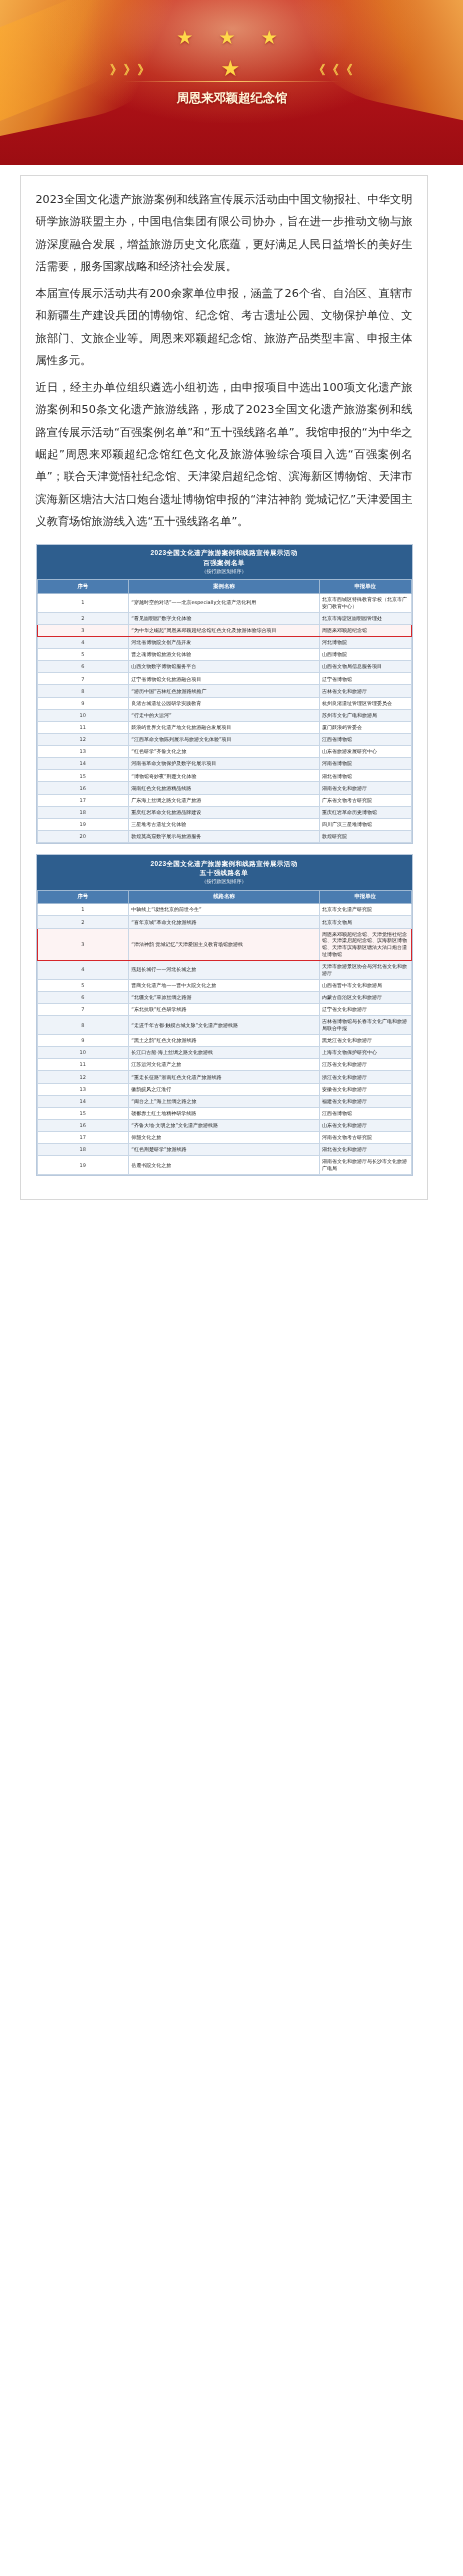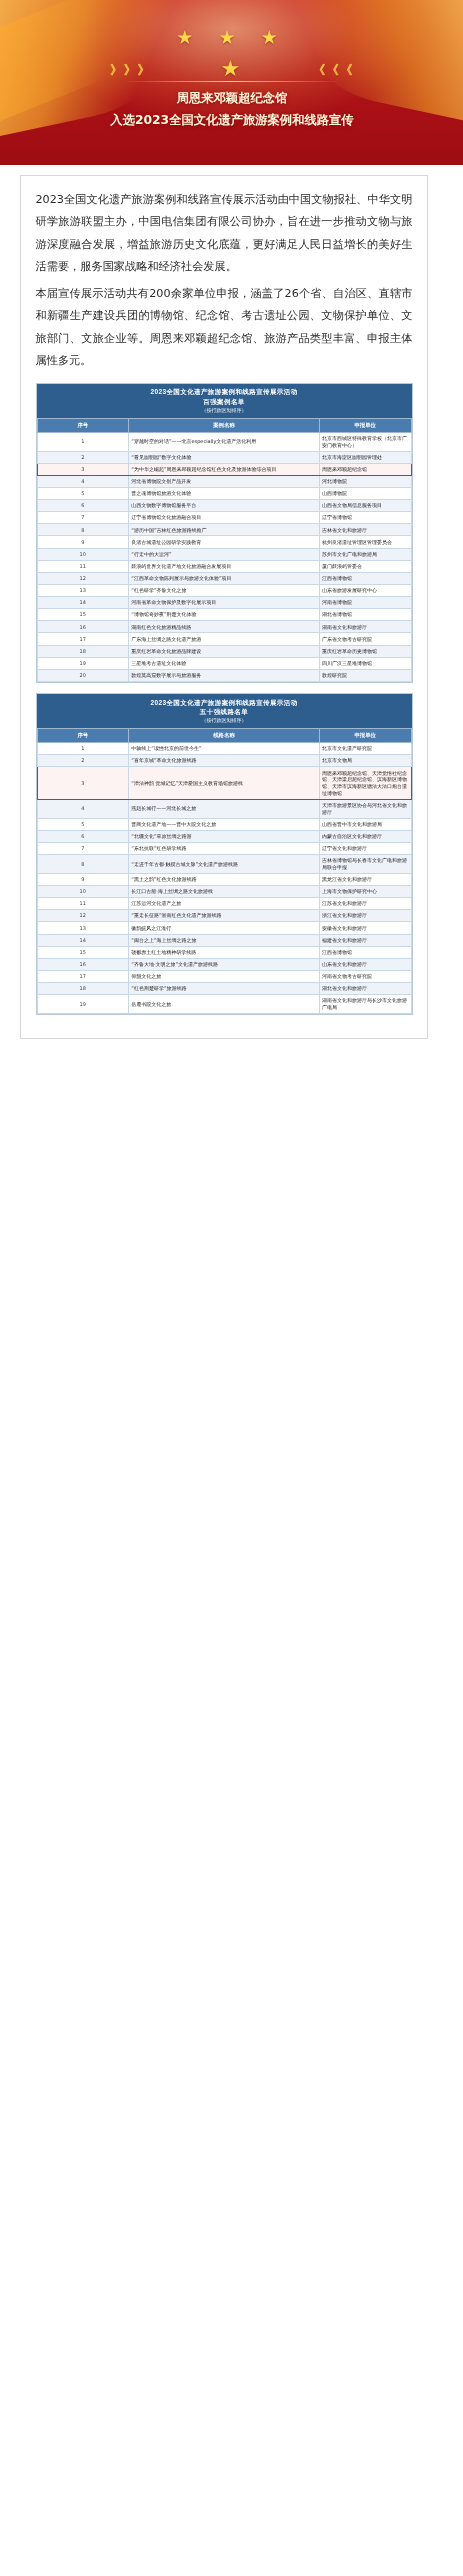--- a/index.html
+++ b/index.html
@@ -228,28 +228,28 @@
 
     <div class="wheat-row">
       <span class="chev l">》》》</span>
       <span class="bigstar">★</span>
       <span class="chev r">《《《</span>
     </div>
     <div class="underline"></div>
 
     <div class="banner-title">
       <span class="l1">周恩来邓颖超纪念馆</span>
-      <span class="l2">入选2023全国文化遗产旅游案例和线路宣传</span>
     </div>
   </div>
 
   <div class="card">
 
     <p class="para">2023全国文化遗产旅游案例和线路宣传展示活动由中国文物报社、中华文明研学旅游联盟主办，中国电信集团有限公司协办，旨在进一步推动文物与旅游深度融合发展，增益旅游历史文化底蕴，更好满足人民日益增长的美好生活需要，服务国家战略和经济社会发展。</p>
     <p class="para">本届宣传展示活动共有200余家单位申报，涵盖了26个省、自治区、直辖市和新疆生产建设兵团的博物馆、纪念馆、考古遗址公园、文物保护单位、文旅部门、文旅企业等。周恩来邓颖超纪念馆、旅游产品类型丰富、申报主体属性多元。</p>
+    <p class="para">近日，经主办单位组织遴选小组初选，由申报项目中选出100项文化遗产旅游案例和50条文化遗产旅游线路，形成了2023全国文化遗产旅游案例和线路宣传展示活动“百强案例名单”和“五十强线路名单”。我馆申报的“为中华之崛起”周恩来邓颖超纪念馆红色文化及旅游体验综合项目入选“百强案例名单”；联合天津觉悟社纪念馆、天津梁启超纪念馆、滨海新区博物馆、天津市滨海新区塘沽大沽口炮台遗址博物馆申报的“津沽神韵 觉城记忆”天津爱国主义教育场馆旅游线入选“五十强线路名单”。</p>
 
     <div class="tbl-wrap">
       <div class="tbl-head">
         <div class="t1">2023全国文化遗产旅游案例和线路宣传展示活动</div>
         <div class="t1">百强案例名单</div>
         <div class="t2">（按行政区划排序）</div>
       </div>
       <table class="data">
         <thead>
           <tr>

